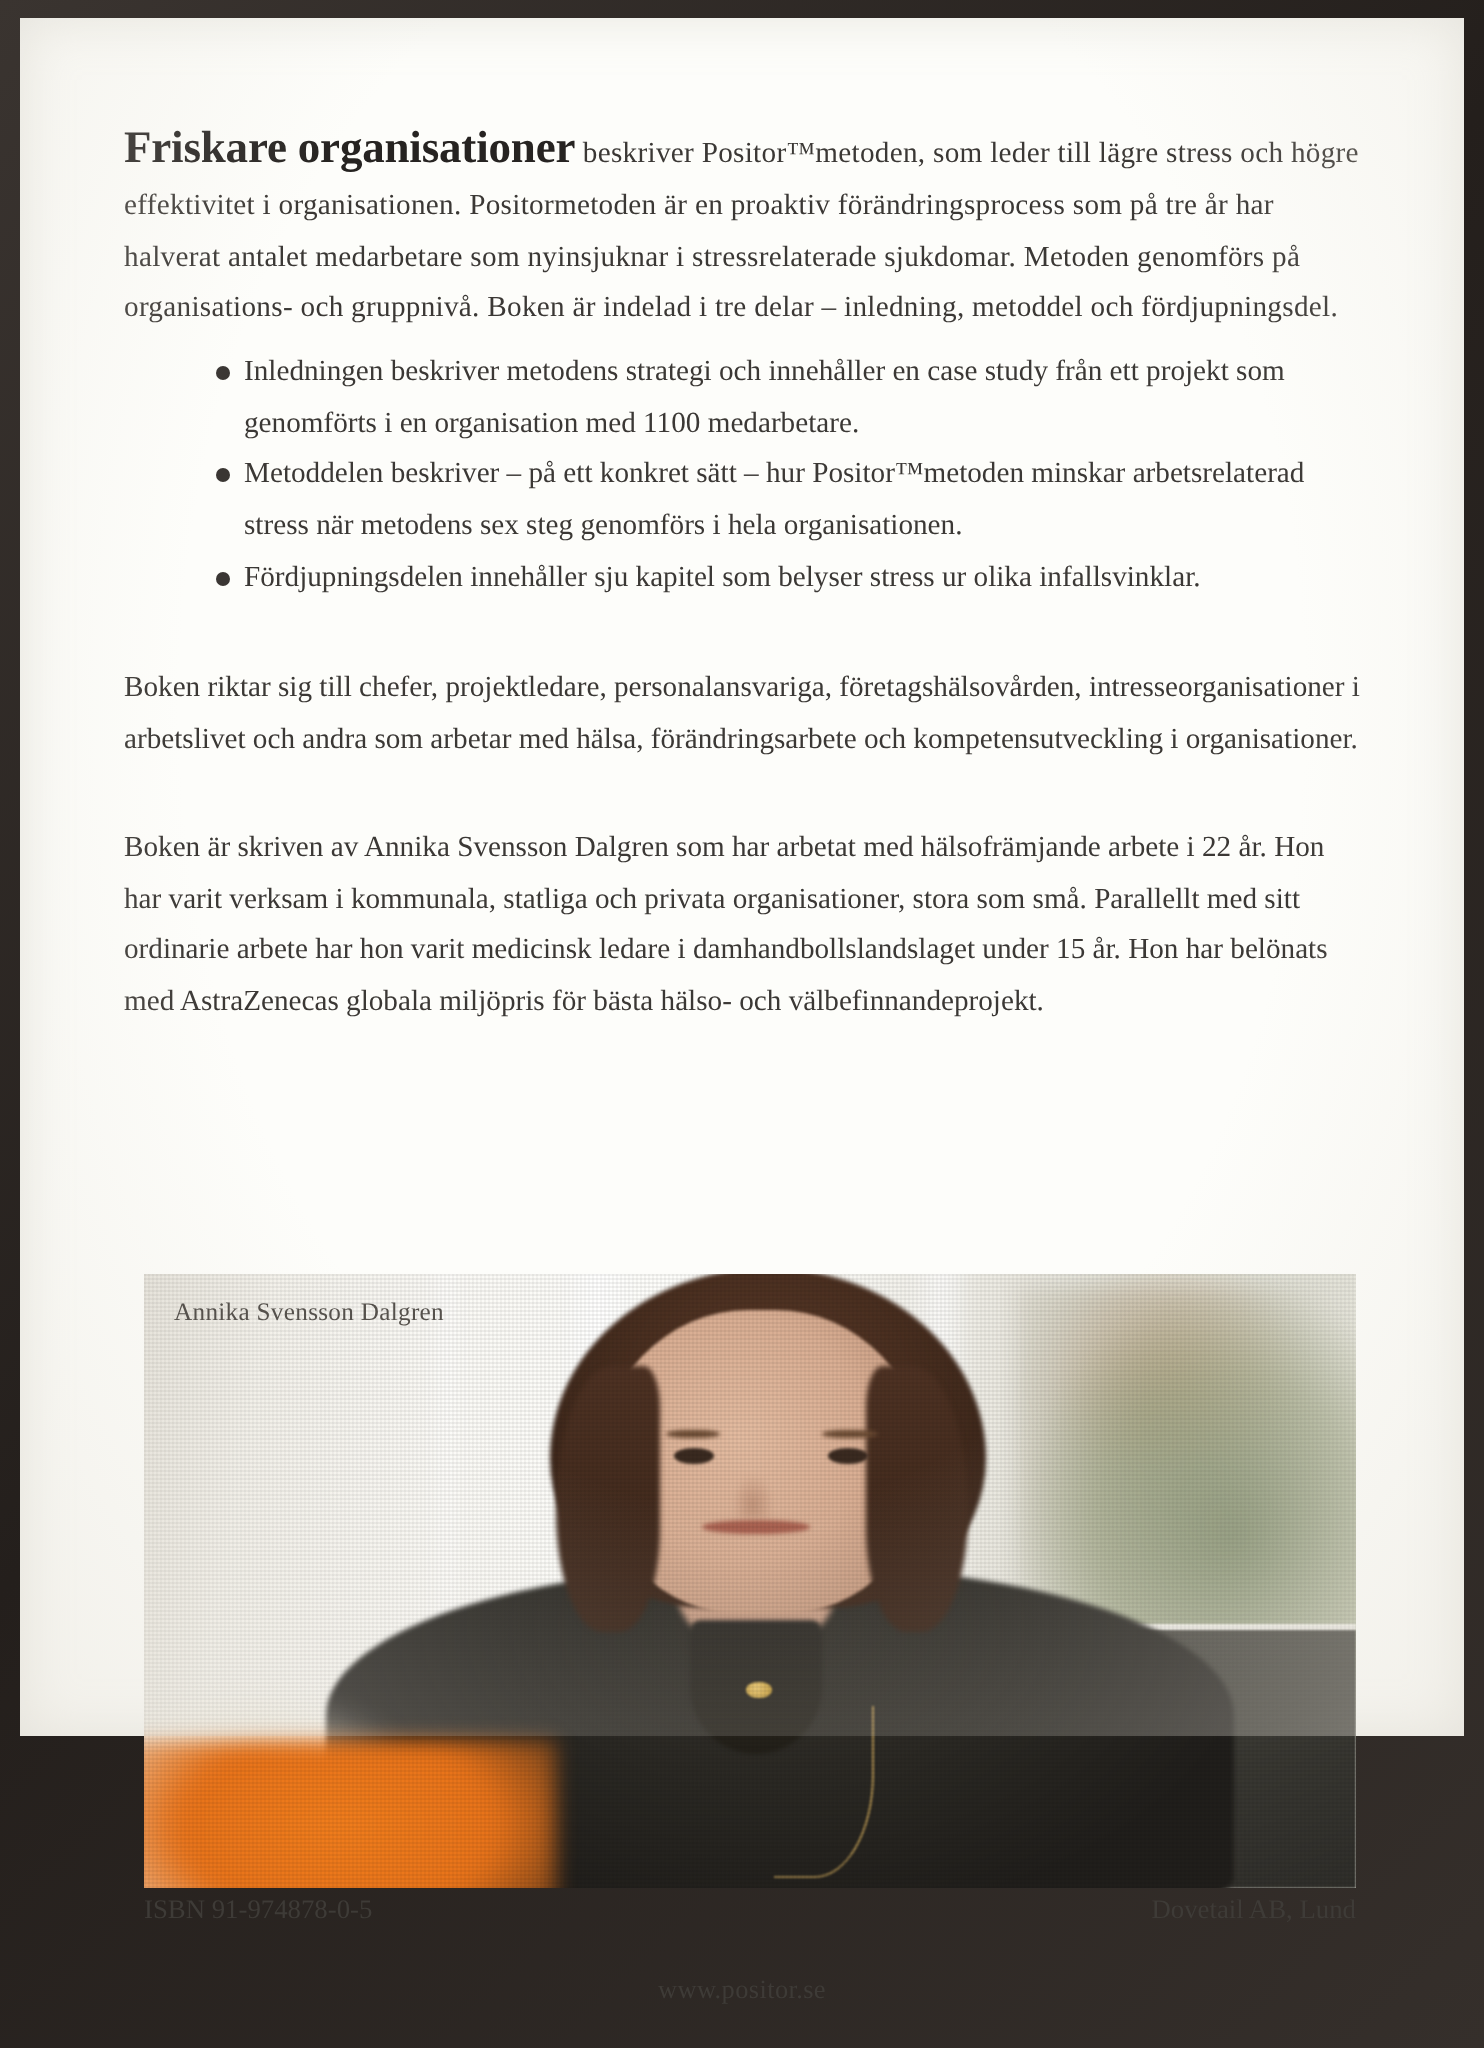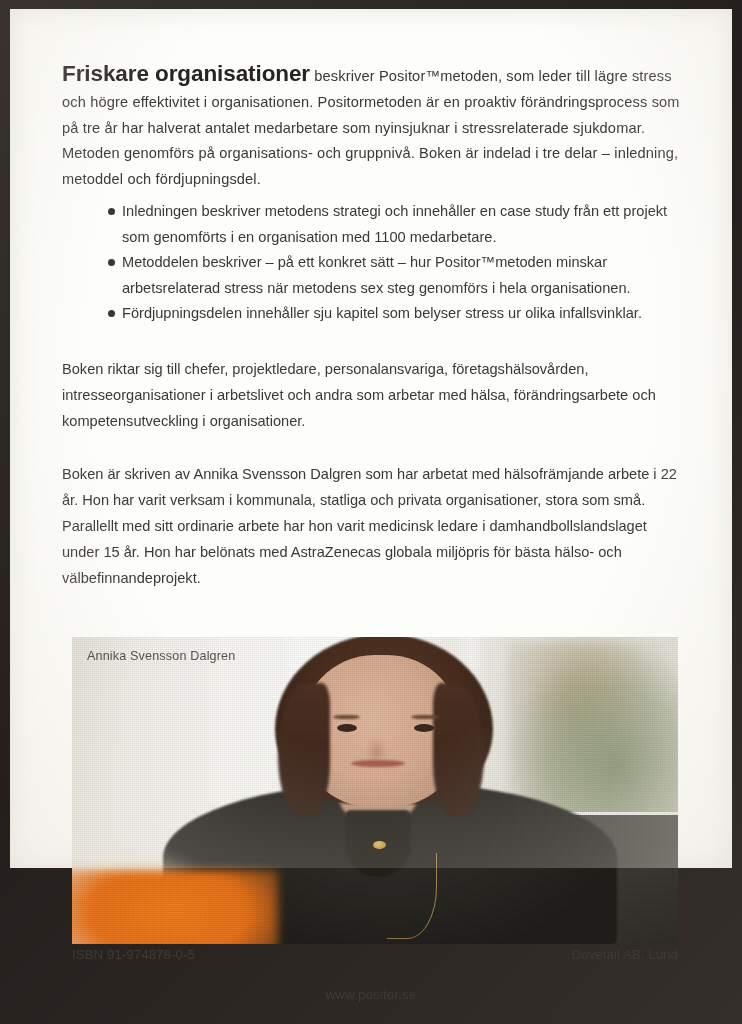--- a/index.html
+++ b/index.html
@@ -25,20 +25,21 @@
   }
   .page {
     position: absolute;
     left: 10px;
     top: 9px;
     width: 722px;
     height: 859px;
     background: #fdfdfa;
     box-sizing: border-box;
     box-shadow: inset 0 0 26px rgba(190,185,175,.35);
+    font-family: Liberation Serif, serif;
   }
   .page::after{
     
     content:"";
     position:absolute; inset:0;
     background:
       radial-gradient(ellipse at 50% 40%, rgba(255,255,255,0) 55%, rgba(228,224,214,.45) 100%);
     pointer-events:none;
   }
 

